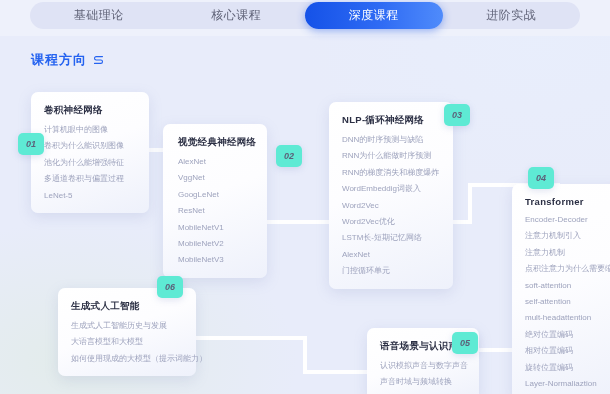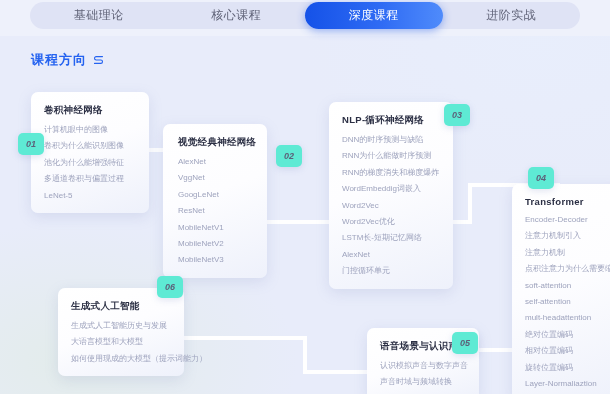--- a/index.html
+++ b/index.html
@@ -139,21 +139,21 @@
 
   #card-03 { left: 329px; top: 91px;  width: 124px; margin-top: 11px; }
   #badge-03 { left: 444px; top: 104px; }
 
   #card-04 { left: 512px; top: 184px; width: 110px; }
   #badge-04 { left: 528px; top: 167px; }
 
   #card-05 { left: 367px; top: 328px; width: 112px; }
   #badge-05 { left: 452px; top: 332px; }
 
-  #card-06 { left: 58px;  top: 288px; width: 126px; }
+  #card-06 { left: 58px;  top: 288px; width: 138px; }
   #badge-06 { left: 157px; top: 276px; }
 </style>
 </head>
 <body>
 
 <div id="root">
 
   <svg class="connectors" viewBox="0 0 610 394" width="610" height="394" aria-hidden="true">
     <g fill="none" stroke="#ffffff" stroke-width="4" stroke-linecap="butt" stroke-linejoin="miter">
 

